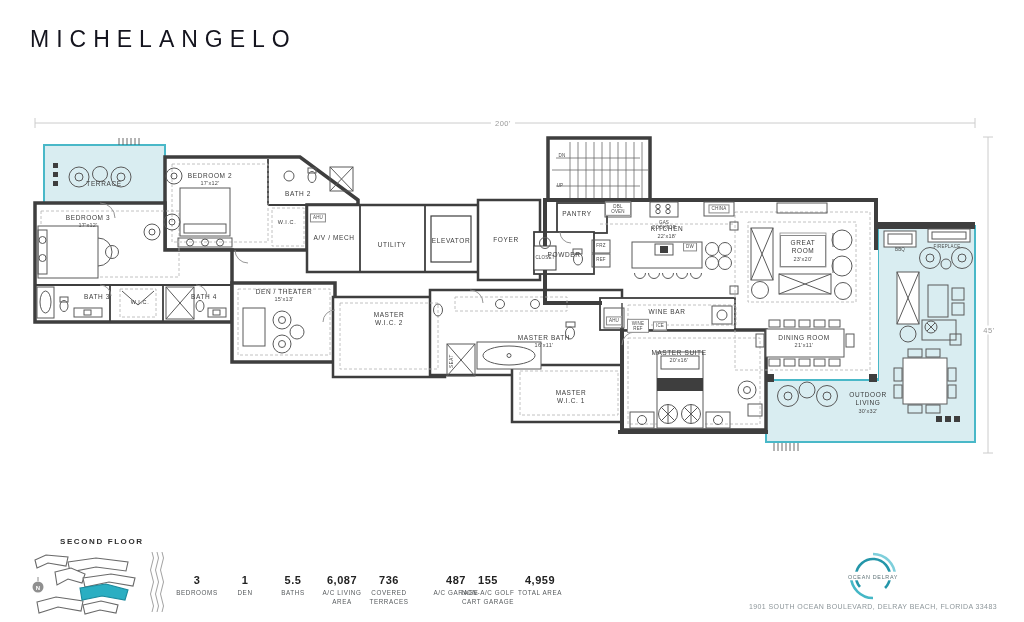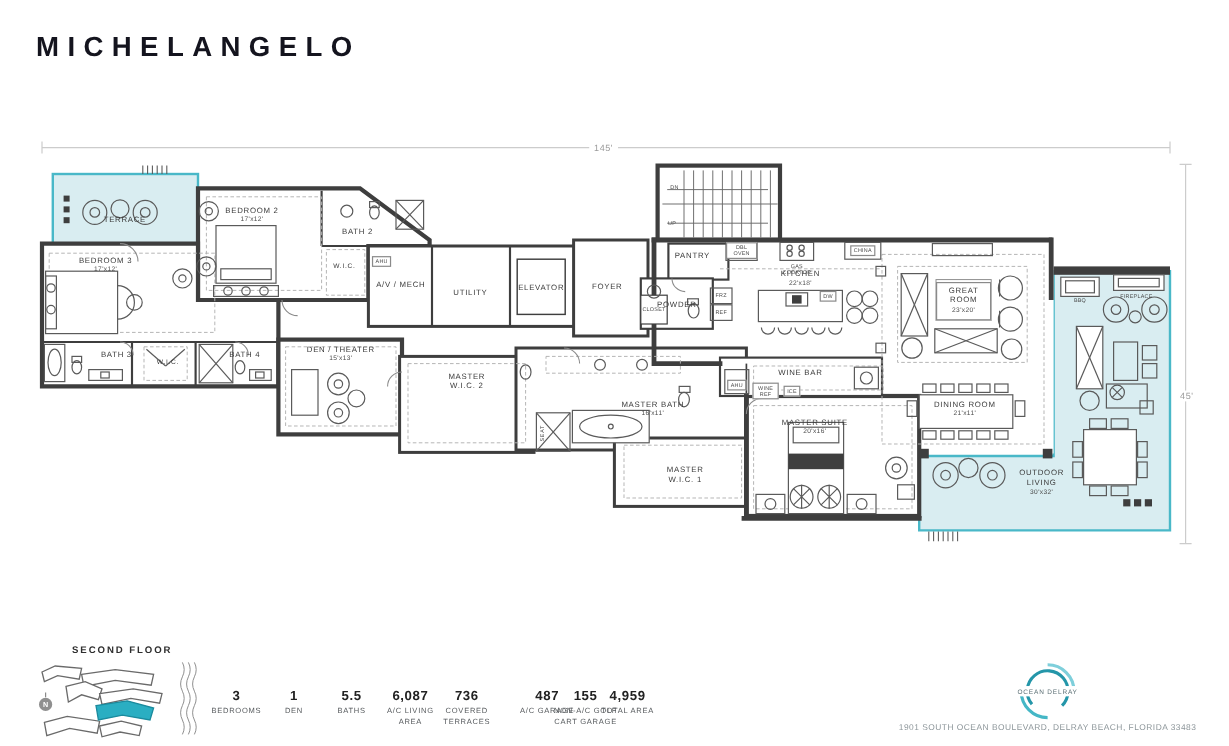--- a/index.html
+++ b/index.html
@@ -1,18 +1,18 @@
 <!DOCTYPE html>
 <html><head>
 <meta charset="utf-8">
 <style>
   html,body{margin:0;padding:0;background:#ffffff;}
   .page{position:relative;width:1024px;height:622px;background:#fff;overflow:hidden;
         font-family:"Liberation Sans",sans-serif;color:#3a3a3a;}
-  .title{position:absolute;left:30px;top:26px;font-size:23px;font-weight:700;
+  .title{position:absolute;left:30px;top:26px;font-size:23px;font-weight:400;
          letter-spacing:7px;color:#14141e;white-space:nowrap;}
   svg{position:absolute;left:0;top:0;}
   
   .rlabel{position:absolute;transform:translate(-50%,-50%);text-align:center;
           font-size:6.5px;letter-spacing:.6px;line-height:1.3;color:#3a3a3a;
           white-space:nowrap;z-index:5;}
   .rlabel .dims{display:block;font-size:5.5px;letter-spacing:.3px;color:#4a4a4a;}
   .rlabel.sm{font-size:5.5px;}
   .rlabel.wrap{white-space:normal;}
   .rlabel.boxed{background:#fff;border:.6px solid #8a8a8a;padding:3px 2px;
@@ -369,21 +369,21 @@
   <div class="fxbox" style="left:719px;top:209px"><span>CHINA</span></div>
   <div class="fxbox" style="left:690px;top:247px"><span>DW</span></div>
   <div class="fxplain" style="left:601px;top:246px"><span>FRZ</span></div>
   <div class="fxplain" style="left:601px;top:260px"><span>REF</span></div>
   <div class="fxbox wrap" style="left:638px;top:326px;width:16px"><span>WINE REF</span></div>
   <div class="fxbox" style="left:660px;top:326px"><span>ICE</span></div>
   <div class="rlabel vert" style="left:452px;top:361px"><span>SEAT</span></div>
   <div class="fxplain onteal" style="left:900px;top:250px"><span>BBQ</span></div>
   <div class="fxplain onteal" style="left:947px;top:247px"><span>FIREPLACE</span></div>
 
-  <div class="dimlabel" style="left:503px;top:123px">145'</div>
+  <div class="dimlabel" style="left:503px;top:123px">200'</div>
   <div class="dimlabel" style="left:989px;top:330px">45'</div>
 
   <div class="keyplan-title">SECOND FLOOR</div>
   <svg width="150" height="74" viewBox="0 0 150 74" style="left:26px;top:548px">
     <g fill="#ffffff" stroke="#6a6a6a" stroke-width="1.1">
       <polygon points="9,12 20,7 42,9 40,18 22,15 11,20"></polygon>
       <polygon points="42,14 70,10 102,14 100,23 70,19 44,24"></polygon>
       <polygon points="29,24 45,20 59,26 56,35 42,31 31,37"></polygon>
       <polygon points="57,30 85,26 109,30 107,38 83,34 59,39"></polygon>
       <polygon points="11,54 30,49 57,53 55,63 32,59 13,65"></polygon>
@@ -423,21 +423,21 @@
       <div class="lbl">COVERED TERRACES</div>
     </div>
   <div class="stat" style="left:428px">
       <div class="val">487</div>
       <div class="lbl">A/C GARAGE</div>
     </div>
   <div class="stat" style="left:460px">
       <div class="val">155</div>
       <div class="lbl">NON-A/C GOLF CART GARAGE</div>
     </div>
-  <div class="stat" style="left:495px">
+  <div class="stat" style="left:512px">
       <div class="val">4,959</div>
       <div class="lbl">TOTAL AREA</div>
     </div>
 
   <svg width="70" height="64" viewBox="0 0 70 64" style="left:838px;top:544px">
     <circle cx="35" cy="32" r="17" fill="none" stroke="#2496a9" stroke-width="2.6" stroke-dasharray="78 30" transform="rotate(140 35 32)"></circle>
     <path d="M35,10 A22,22 0 0 1 57,32" fill="none" stroke="#7ecfdb" stroke-width="2.6"></path>
     <path d="M13,32 A22,22 0 0 0 35,54" fill="none" stroke="#45b7c6" stroke-width="2.6"></path>
     <rect x="2" y="27.7" width="66" height="8.6" fill="#ffffff"></rect>
     <text x="35" y="34.6" font-size="5.4" letter-spacing="0.7" fill="#5f7277" text-anchor="middle" font-family="Liberation Sans, sans-serif">OCEAN DELRAY</text>

